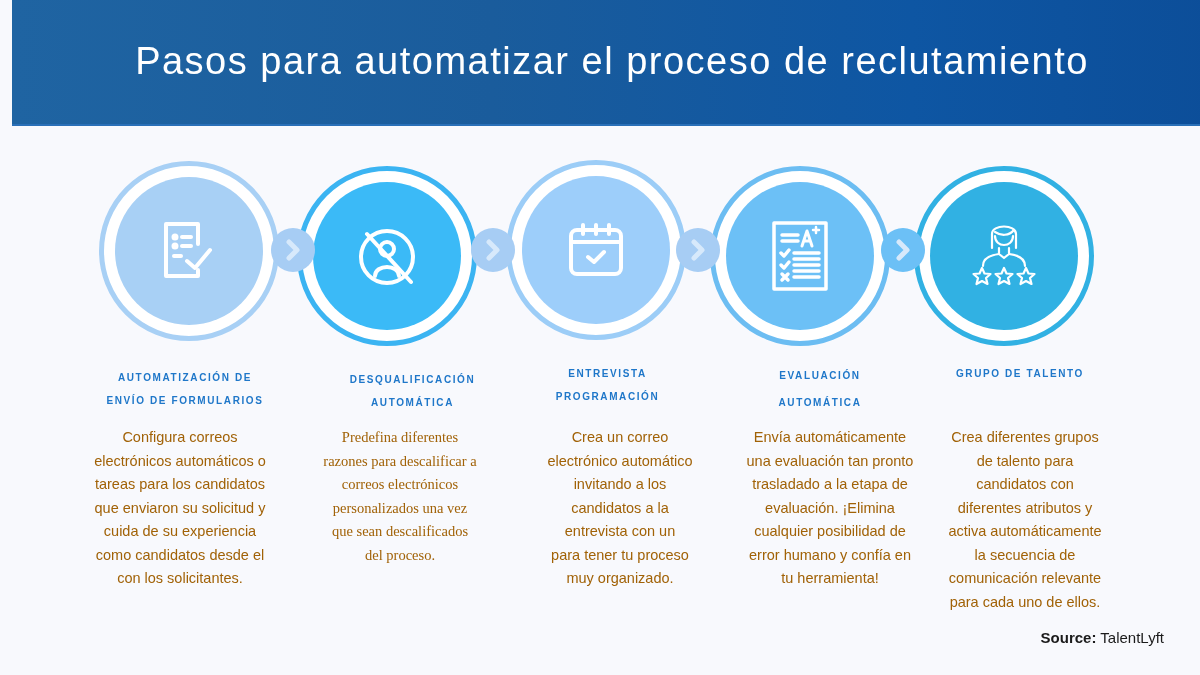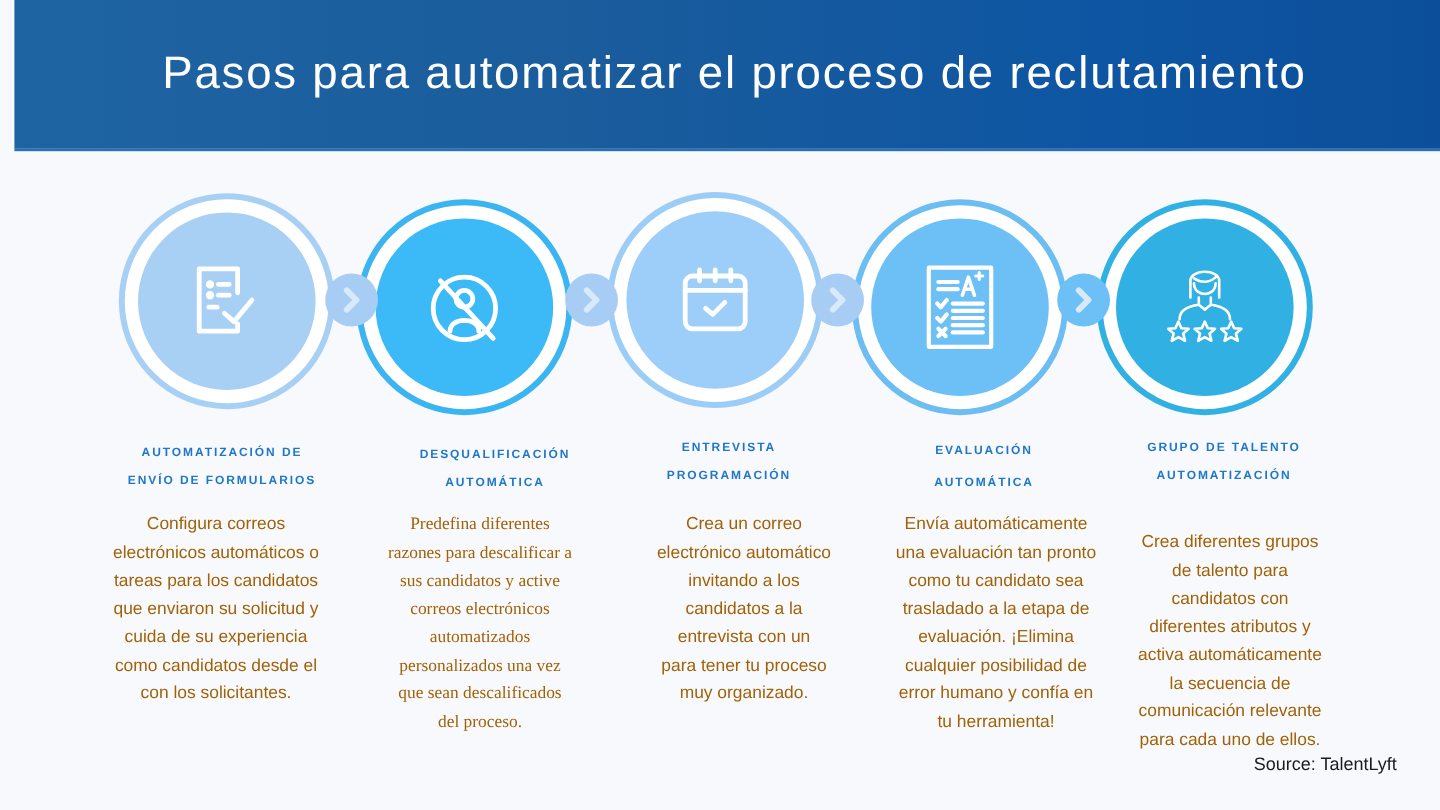--- a/index.html
+++ b/index.html
@@ -30,21 +30,21 @@
     position: absolute; text-align: center; color: #1f77c9;
     font-weight: bold; font-size: 10px; letter-spacing: 1.6px; line-height: 23px;
   }
   .step-desc {
     position: absolute; text-align: center; color: #a16207;
     font-size: 14.5px; line-height: 23.5px;
   }
   .source {
     position: absolute; right: 36px; top: 629px; font-size: 15px; color: #1b1b1b;
   }
-  .source b { font-weight: normal; }
+  .source b { font-weight: bold; }
 </style>
 </head>
 <body>
 
 <div class="header">
   <h1 class="title">Pasos para automatizar el proceso de reclutamiento</h1>
 </div>
 
 <div class="ring" style="left:99px;top:161px;width:180px;height:180px;border:5px solid #a8d0f5;"></div>
 <div class="disc" style="left:115px;top:177px;width:148px;height:148px;background:#a8d0f5;">
@@ -149,62 +149,58 @@
 <div class="step-title" style="left:510px;top:362px;width:195px;">
   <div>ENTREVISTA</div>
   <div>PROGRAMACIÓN</div>
 </div>
 <div class="step-title" style="left:720px;top:362px;width:200px;line-height:27px;">
   <div>EVALUACIÓN</div>
   <div>AUTOMÁTICA</div>
 </div>
 <div class="step-title" style="left:915px;top:362px;width:210px;">
   <div>GRUPO DE TALENTO</div>
-  <div>AUTOMATIZACIÓN</div>
 </div>
 
 <div class="step-desc" style="left:60px;top:426px;width:240px;">
   <div>Configura correos</div>
     <div>electrónicos automáticos o</div>
     <div>tareas para los candidatos</div>
     <div>que enviaron su solicitud y</div>
     <div>cuida de su experiencia</div>
     <div>como candidatos desde el</div>
     <div>con los solicitantes.</div>
 </div>
 <div class="step-desc" style="left:290px;top:426px;width:220px;font-family:Liberation Serif, serif;">
   <div>Predefina diferentes</div>
     <div>razones para descalificar a</div>
-    <div>sus candidatos y active</div>
     <div>correos electrónicos</div>
-    <div>automatizados</div>
     <div>personalizados una vez</div>
     <div>que sean descalificados</div>
     <div>del proceso.</div>
 </div>
 <div class="step-desc" style="left:510px;top:426px;width:220px;">
   <div>Crea un correo</div>
     <div>electrónico automático</div>
     <div>invitando a los</div>
     <div>candidatos a la</div>
     <div>entrevista con un</div>
     <div>para tener tu proceso</div>
     <div>muy organizado.</div>
 </div>
 <div class="step-desc" style="left:725px;top:426px;width:210px;">
   <div>Envía automáticamente</div>
     <div>una evaluación tan pronto</div>
-    <div>como tu candidato sea</div>
     <div>trasladado a la etapa de</div>
     <div>evaluación. ¡Elimina</div>
     <div>cualquier posibilidad de</div>
     <div>error humano y confía en</div>
     <div>tu herramienta!</div>
 </div>
-<div class="step-desc" style="left:925px;top:426px;width:200px;margin-top:15px;">
+<div class="step-desc" style="left:925px;top:426px;width:200px;">
   <div>Crea diferentes grupos</div>
     <div>de talento para</div>
     <div>candidatos con</div>
     <div>diferentes atributos y</div>
     <div>activa automáticamente</div>
     <div>la secuencia de</div>
     <div>comunicación relevante</div>
     <div>para cada uno de ellos.</div>
 </div>
 

